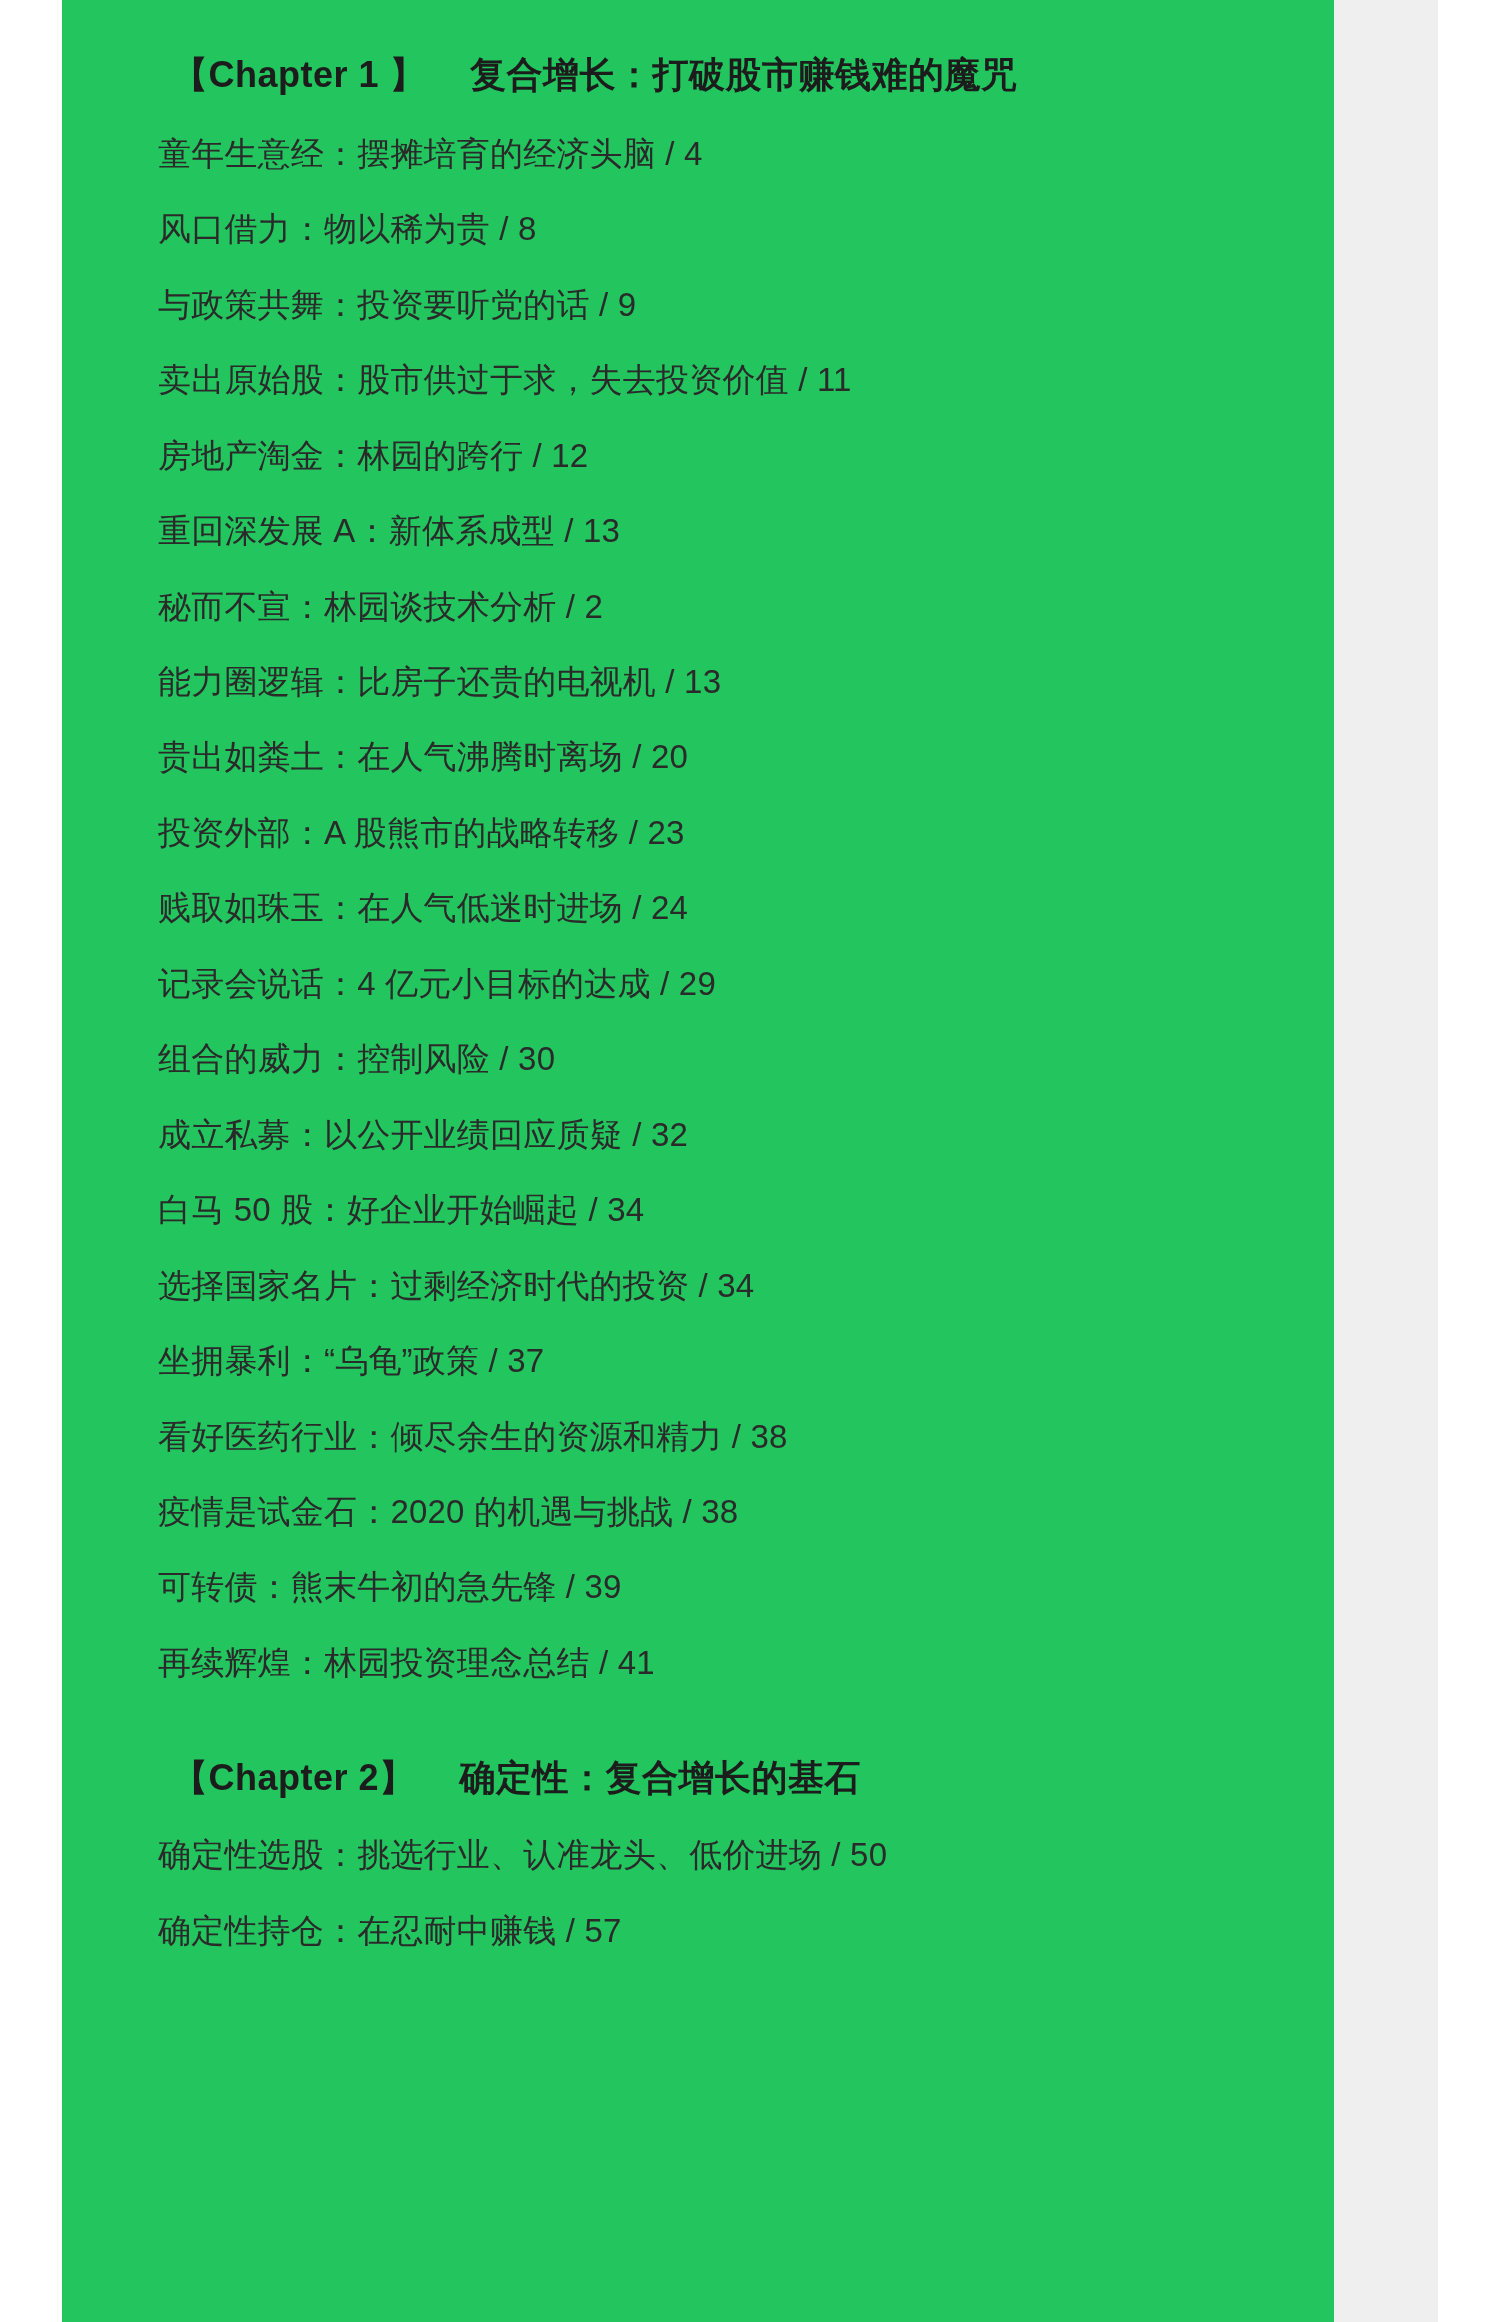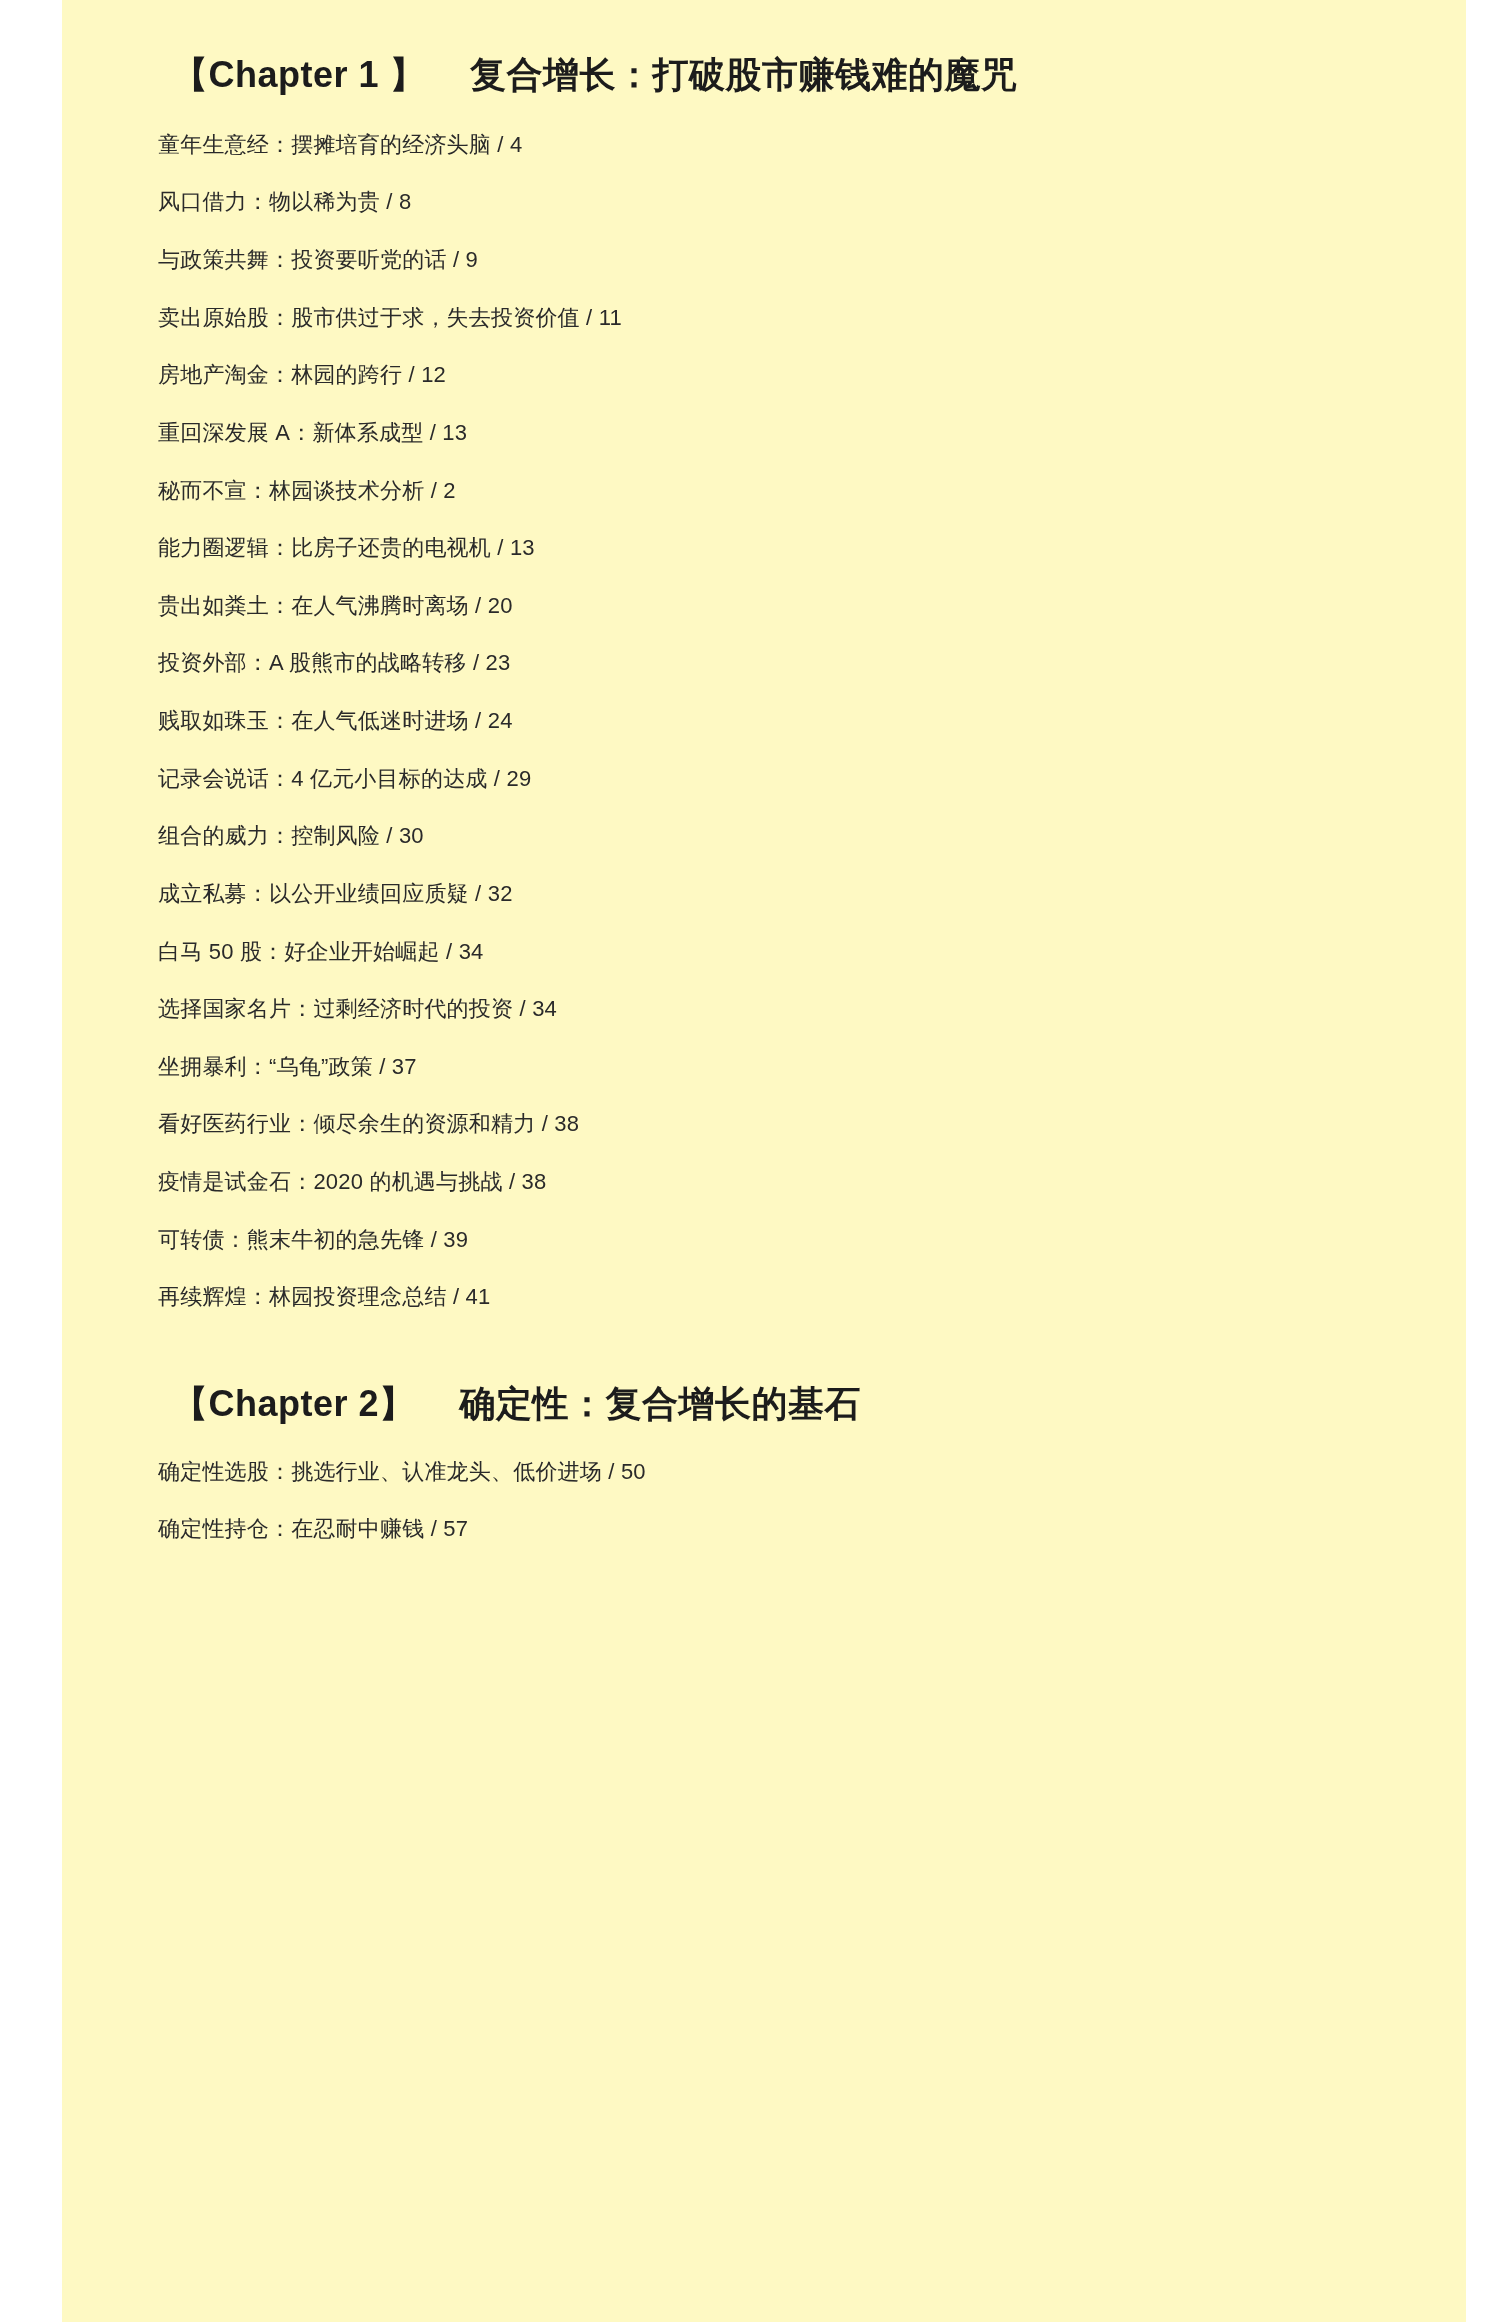--- a/index.html
+++ b/index.html
@@ -33,23 +33,23 @@
     right: 0;
     top: 0;
     width: 62px;
     height: 100%;
     background: #ffffff;
   }
   .content {
     position: absolute;
     left: 62px;
     top: 0;
-    width: 1404px;
+    width: 1272px;
     height: 100%;
-    background: #fef9c3;
+    background: #22c55e;
     padding: 52px 0 0 0;
     box-sizing: border-box;
   }
   .toc {
     padding-left: 110px;
     padding-right: 60px;
   }
   .chapter-head {
     font-size: 36px;
     font-weight: bold;
@@ -63,21 +63,21 @@
     display: inline;
   }
   .chapter-head .chapter-gap {
     display: inline-block;
     width: 44px;
   }
   .chapter-head .chapter-title {
     display: inline;
   }
   .toc-entry {
-    font-size: 22px;
+    font-size: 33px;
     color: #2a2a2a;
     line-height: 1.62;
     margin: 0 0 22px 0;
     letter-spacing: 0.2px;
     white-space: nowrap;
     margin-left: -14px;
   }
   .chapter-block + .chapter-block {
     margin-top: 66px;
   }

